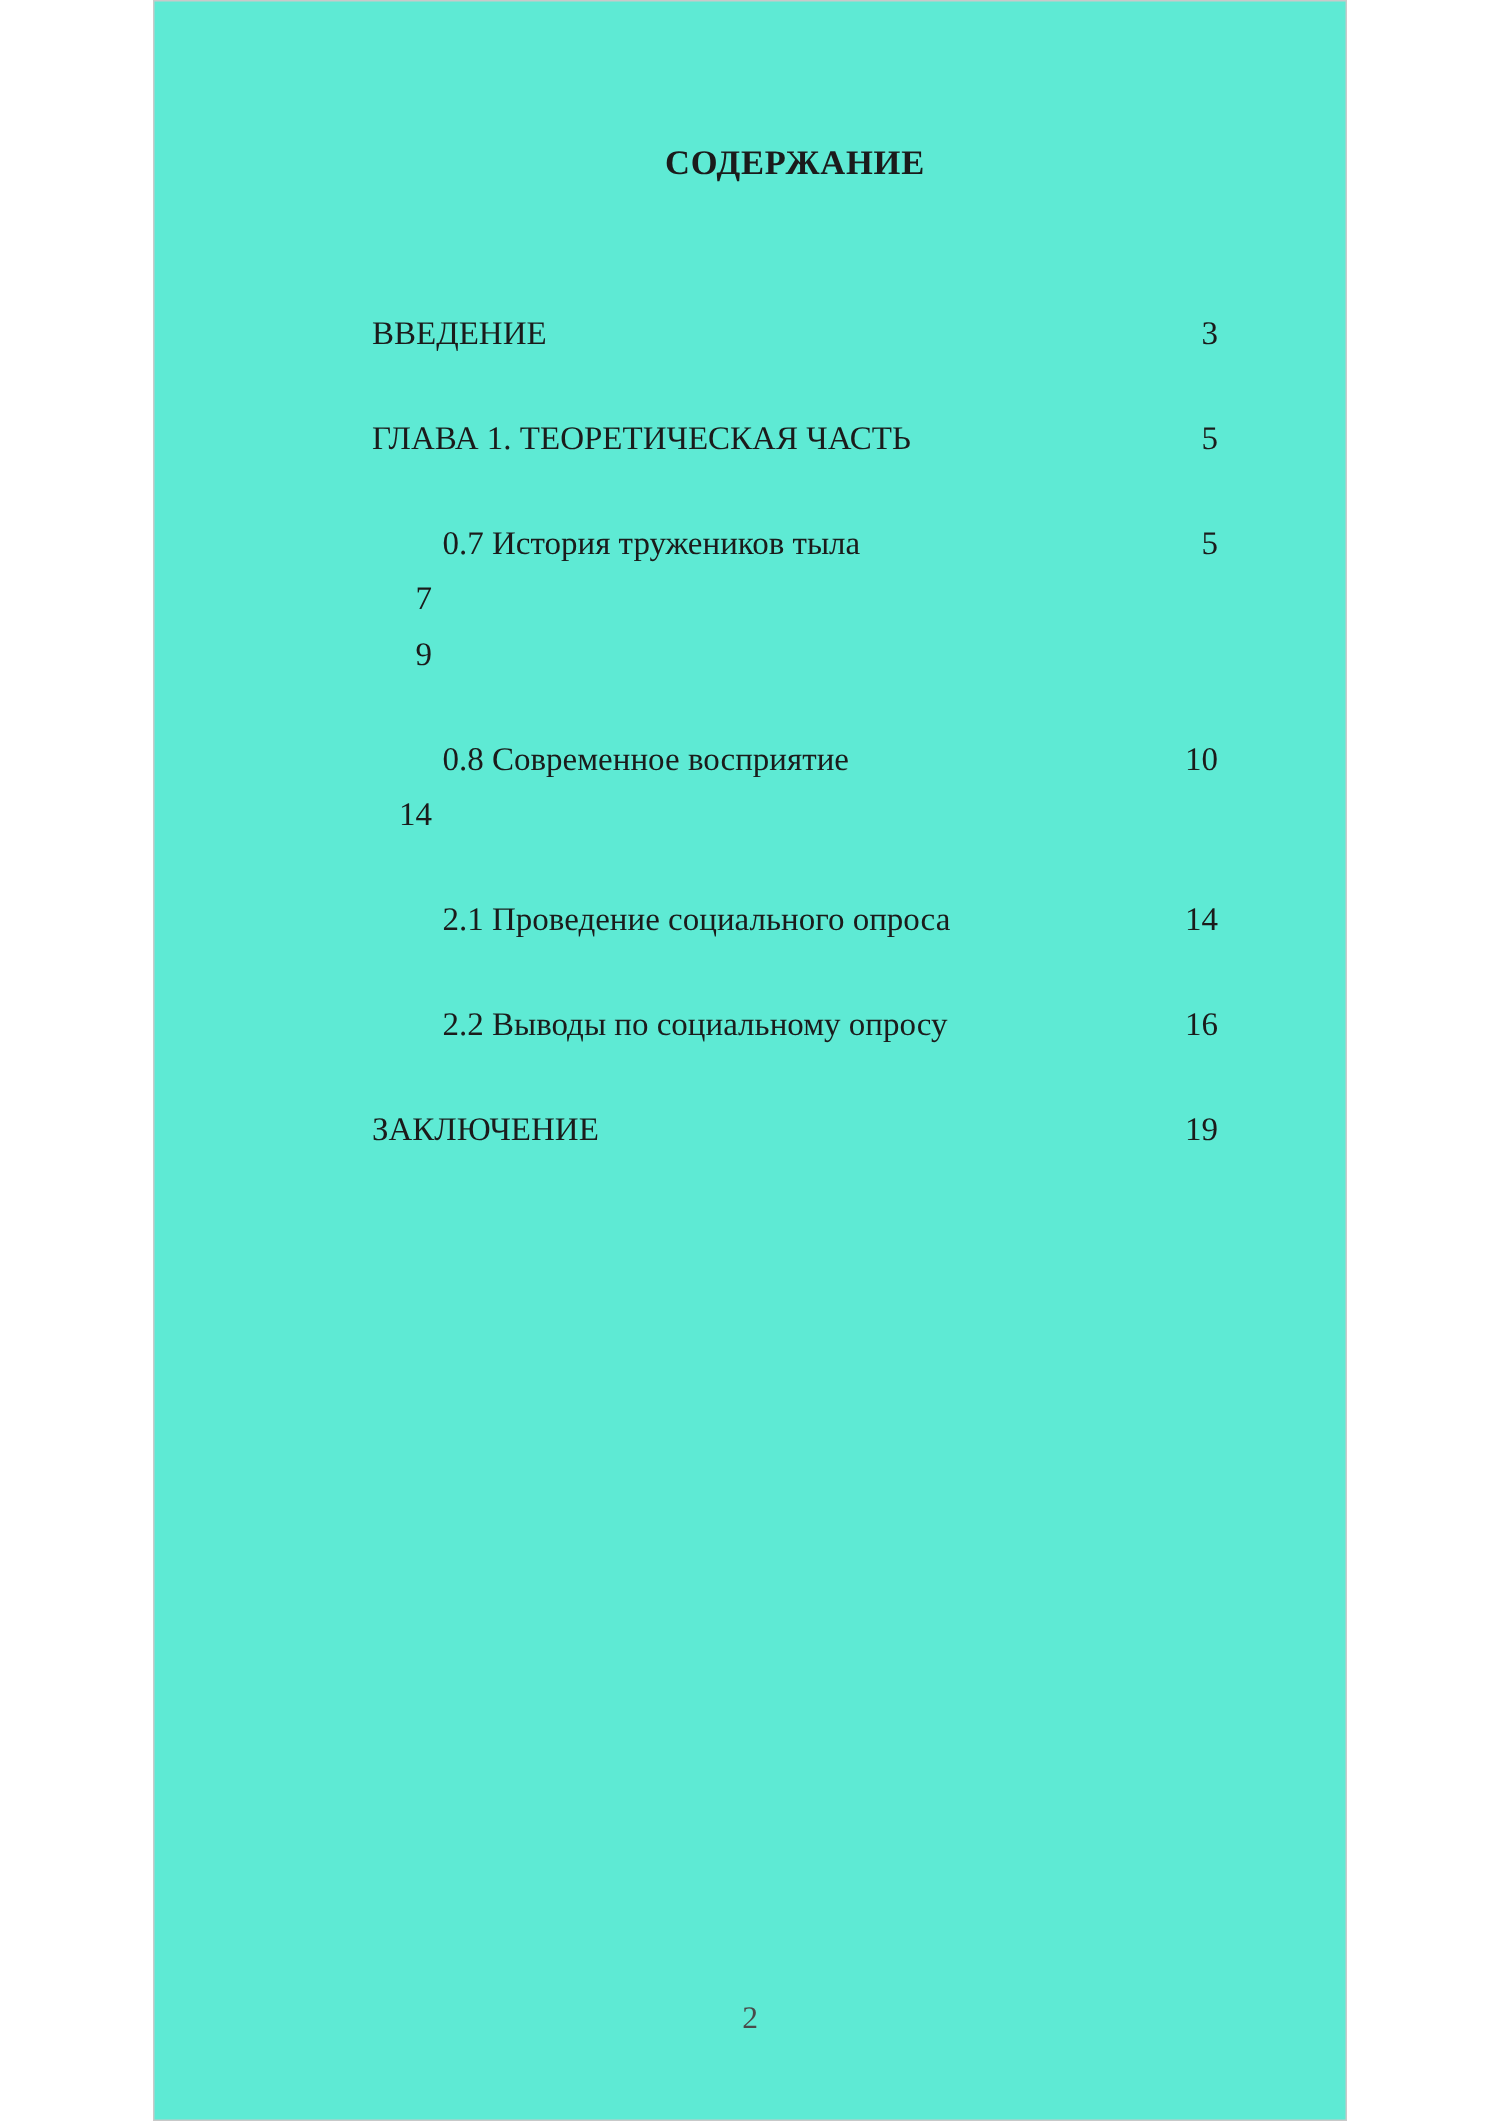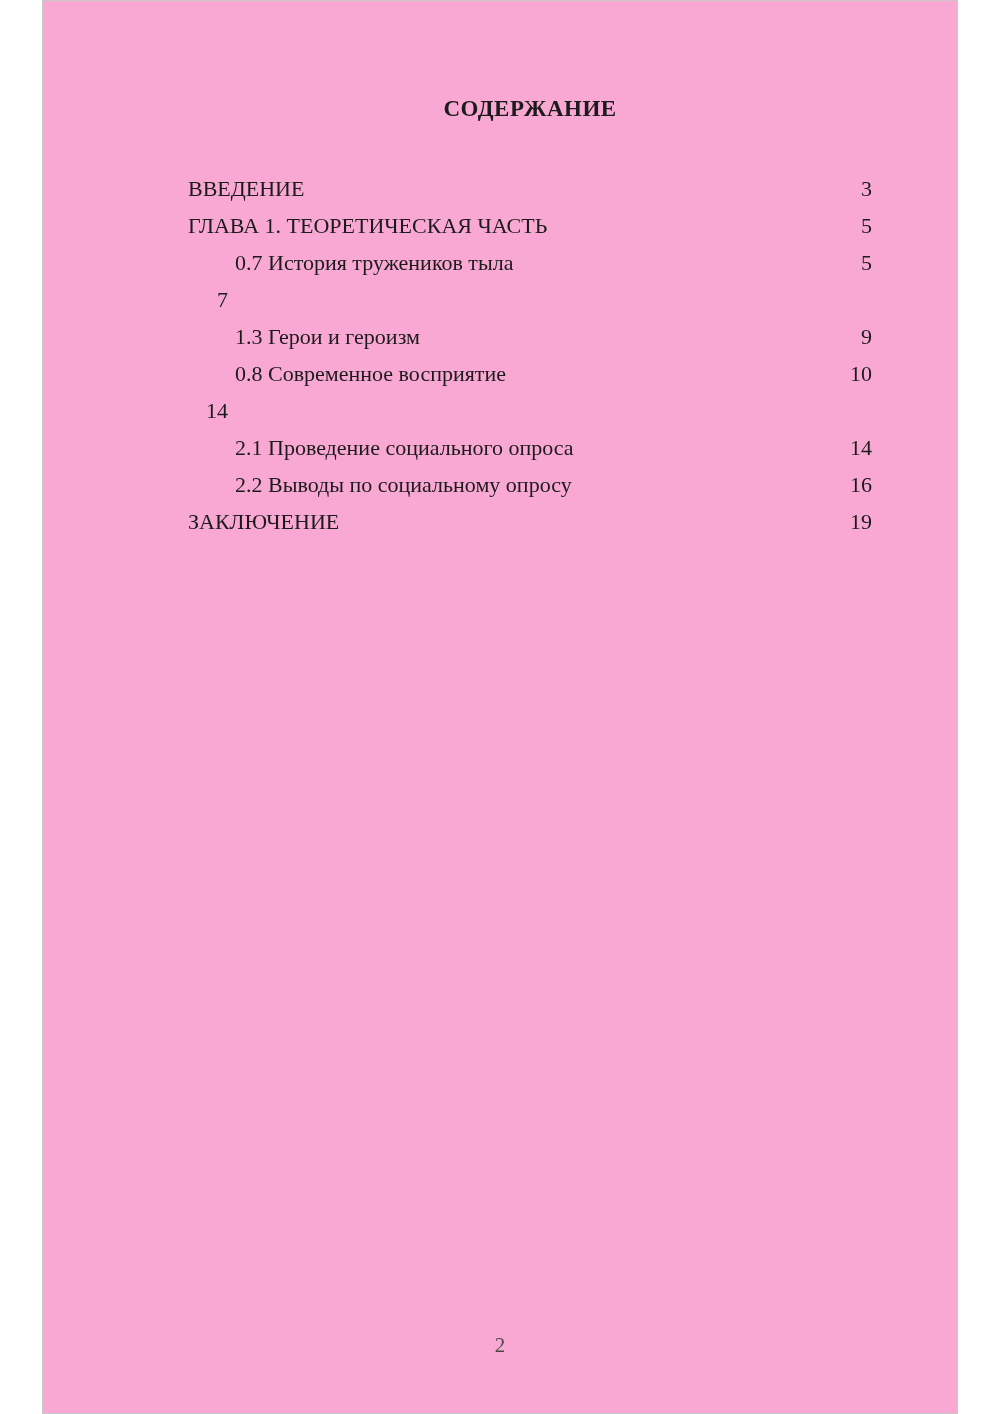--- a/index.html
+++ b/index.html
@@ -2,24 +2,24 @@
 <html><head>
 <meta charset="utf-8">
 <style>
   * { margin: 0; padding: 0; box-sizing: border-box; }
   html, body {
     background: #ffffff;
     font-family: "Liberation Serif", "DejaVu Serif", serif;
   }
   .page {
     position: relative;
-    width: 916px;
+    width: 796px;
     height: 1414px;
     margin: 0 auto;
-    background: #f9a8d4;
+    background: #5eead4;
     border: 1px solid #c9c9c9;
     color: #1b1b1b;
   }
   .content {
     position: absolute;
     left: 145px;
     right: 85px;
     top: 95px;
   }
   .doc-title {
@@ -34,20 +34,21 @@
     font-size: 22px;
   }
   .toc-row {
     display: flex;
     justify-content: space-between;
     align-items: baseline;
     line-height: 37px;
   }
   .toc-row .label {
     white-space: nowrap;
+    margin-top: 33px;
   }
   .toc-row .pageno {
     white-space: nowrap;
     text-align: right;
     min-width: 40px;
   }
   .toc-row.level-1 .label {
     padding-left: 47px;
   }
   .footer-pageno {
@@ -83,21 +84,20 @@
       <div class="toc-row level-1">
         <span class="label">0.7 История тружеников тыла</span>
         <span class="pageno">5</span>
       </div>
 
       <div class="toc-row level-1">
         <span class="pageno">7</span>
       </div>
 
       <div class="toc-row level-1">
-        <span class="label">1.3 Герои и героизм</span>
         <span class="pageno">9</span>
       </div>
 
       <div class="toc-row level-1">
         <span class="label">0.8 Современное восприятие</span>
         <span class="pageno">10</span>
       </div>
 
       <div class="toc-row">
         <span class="pageno">14</span>

